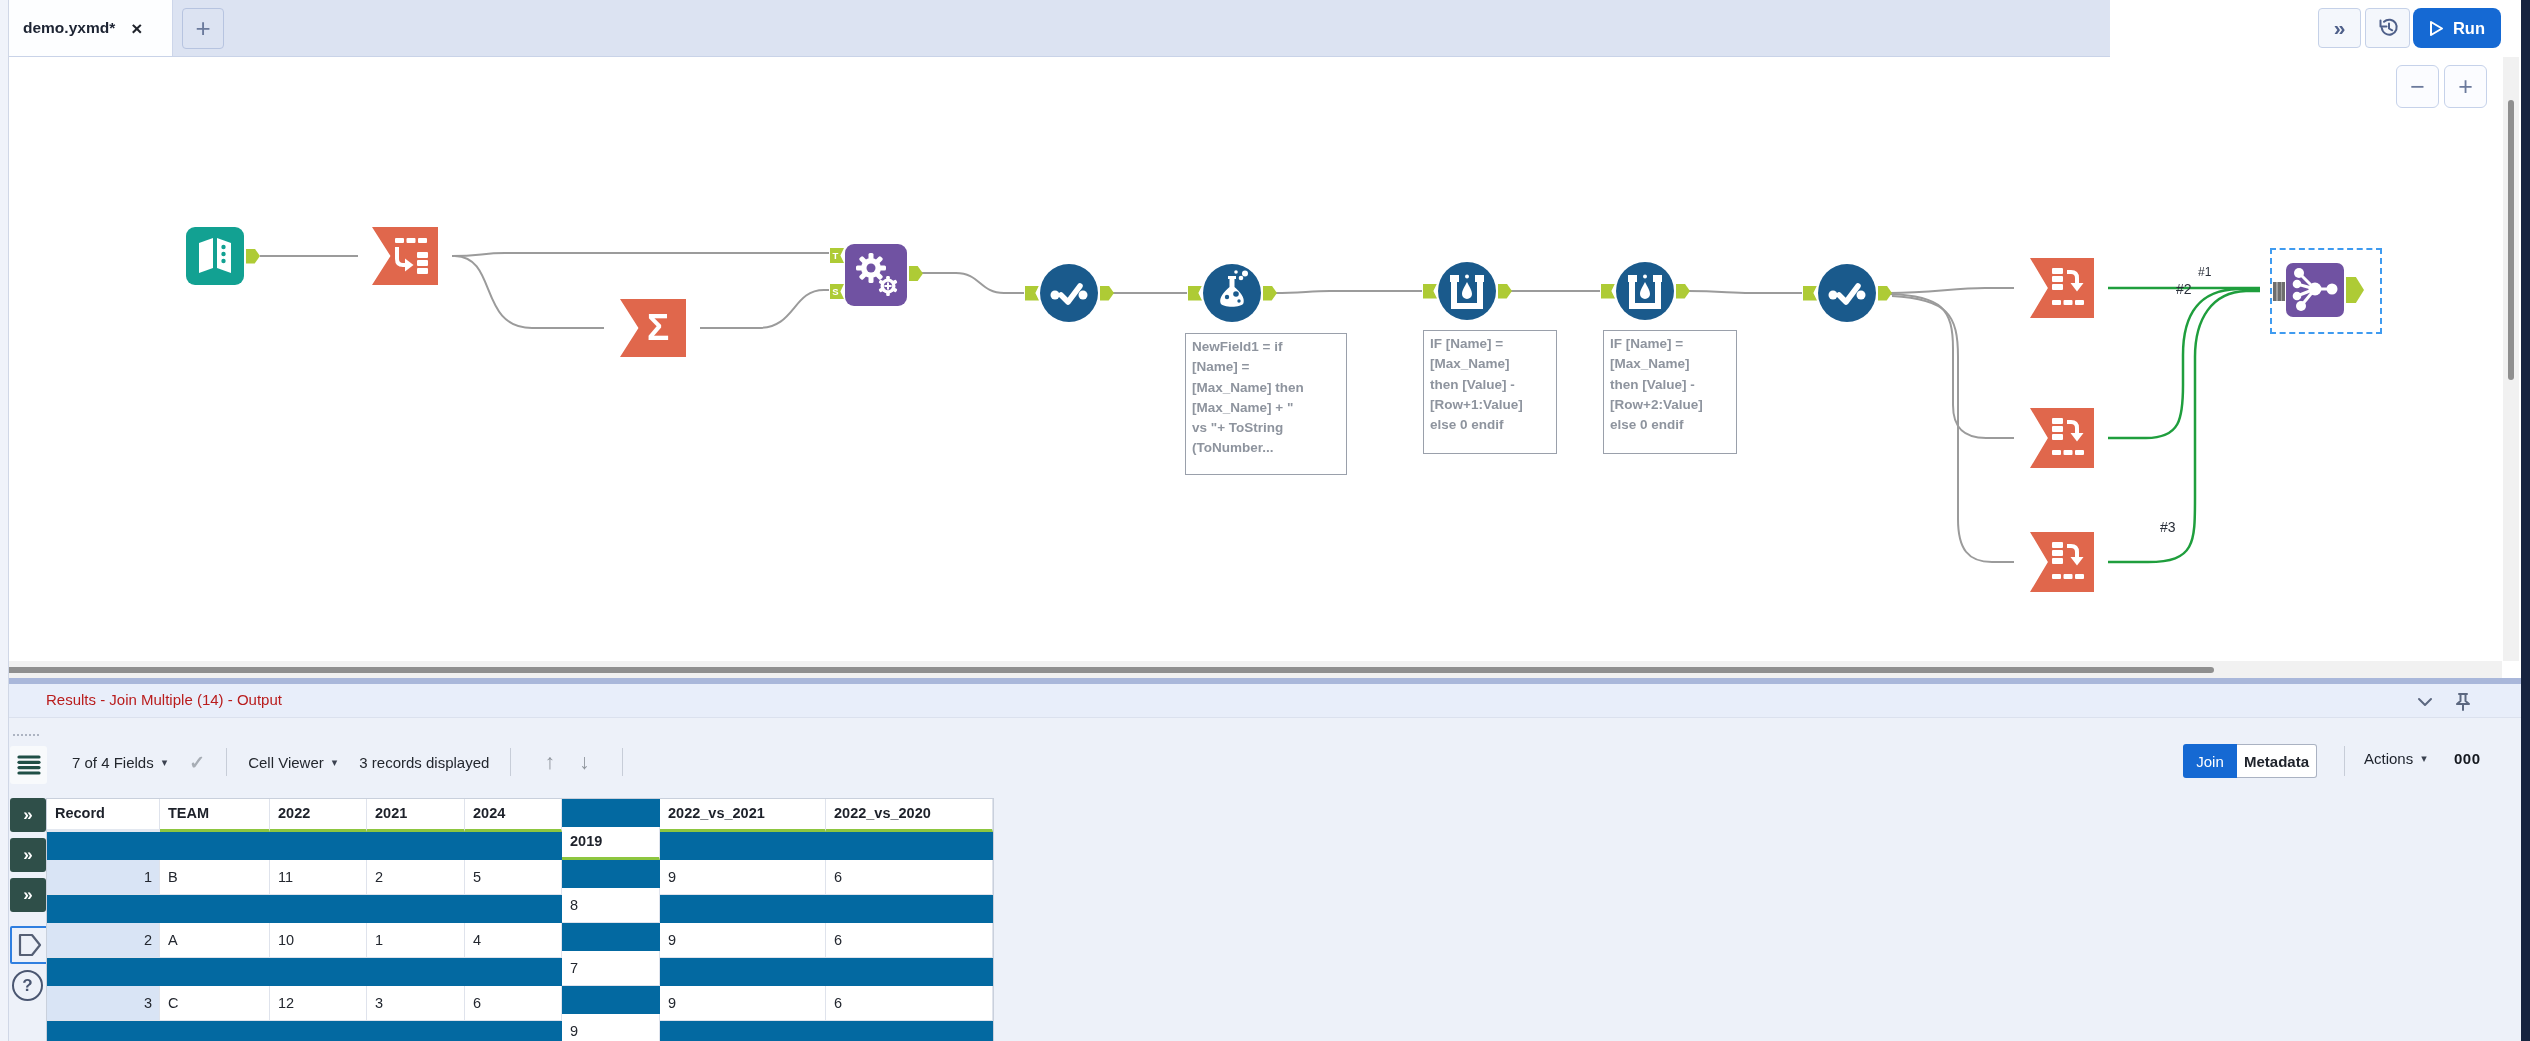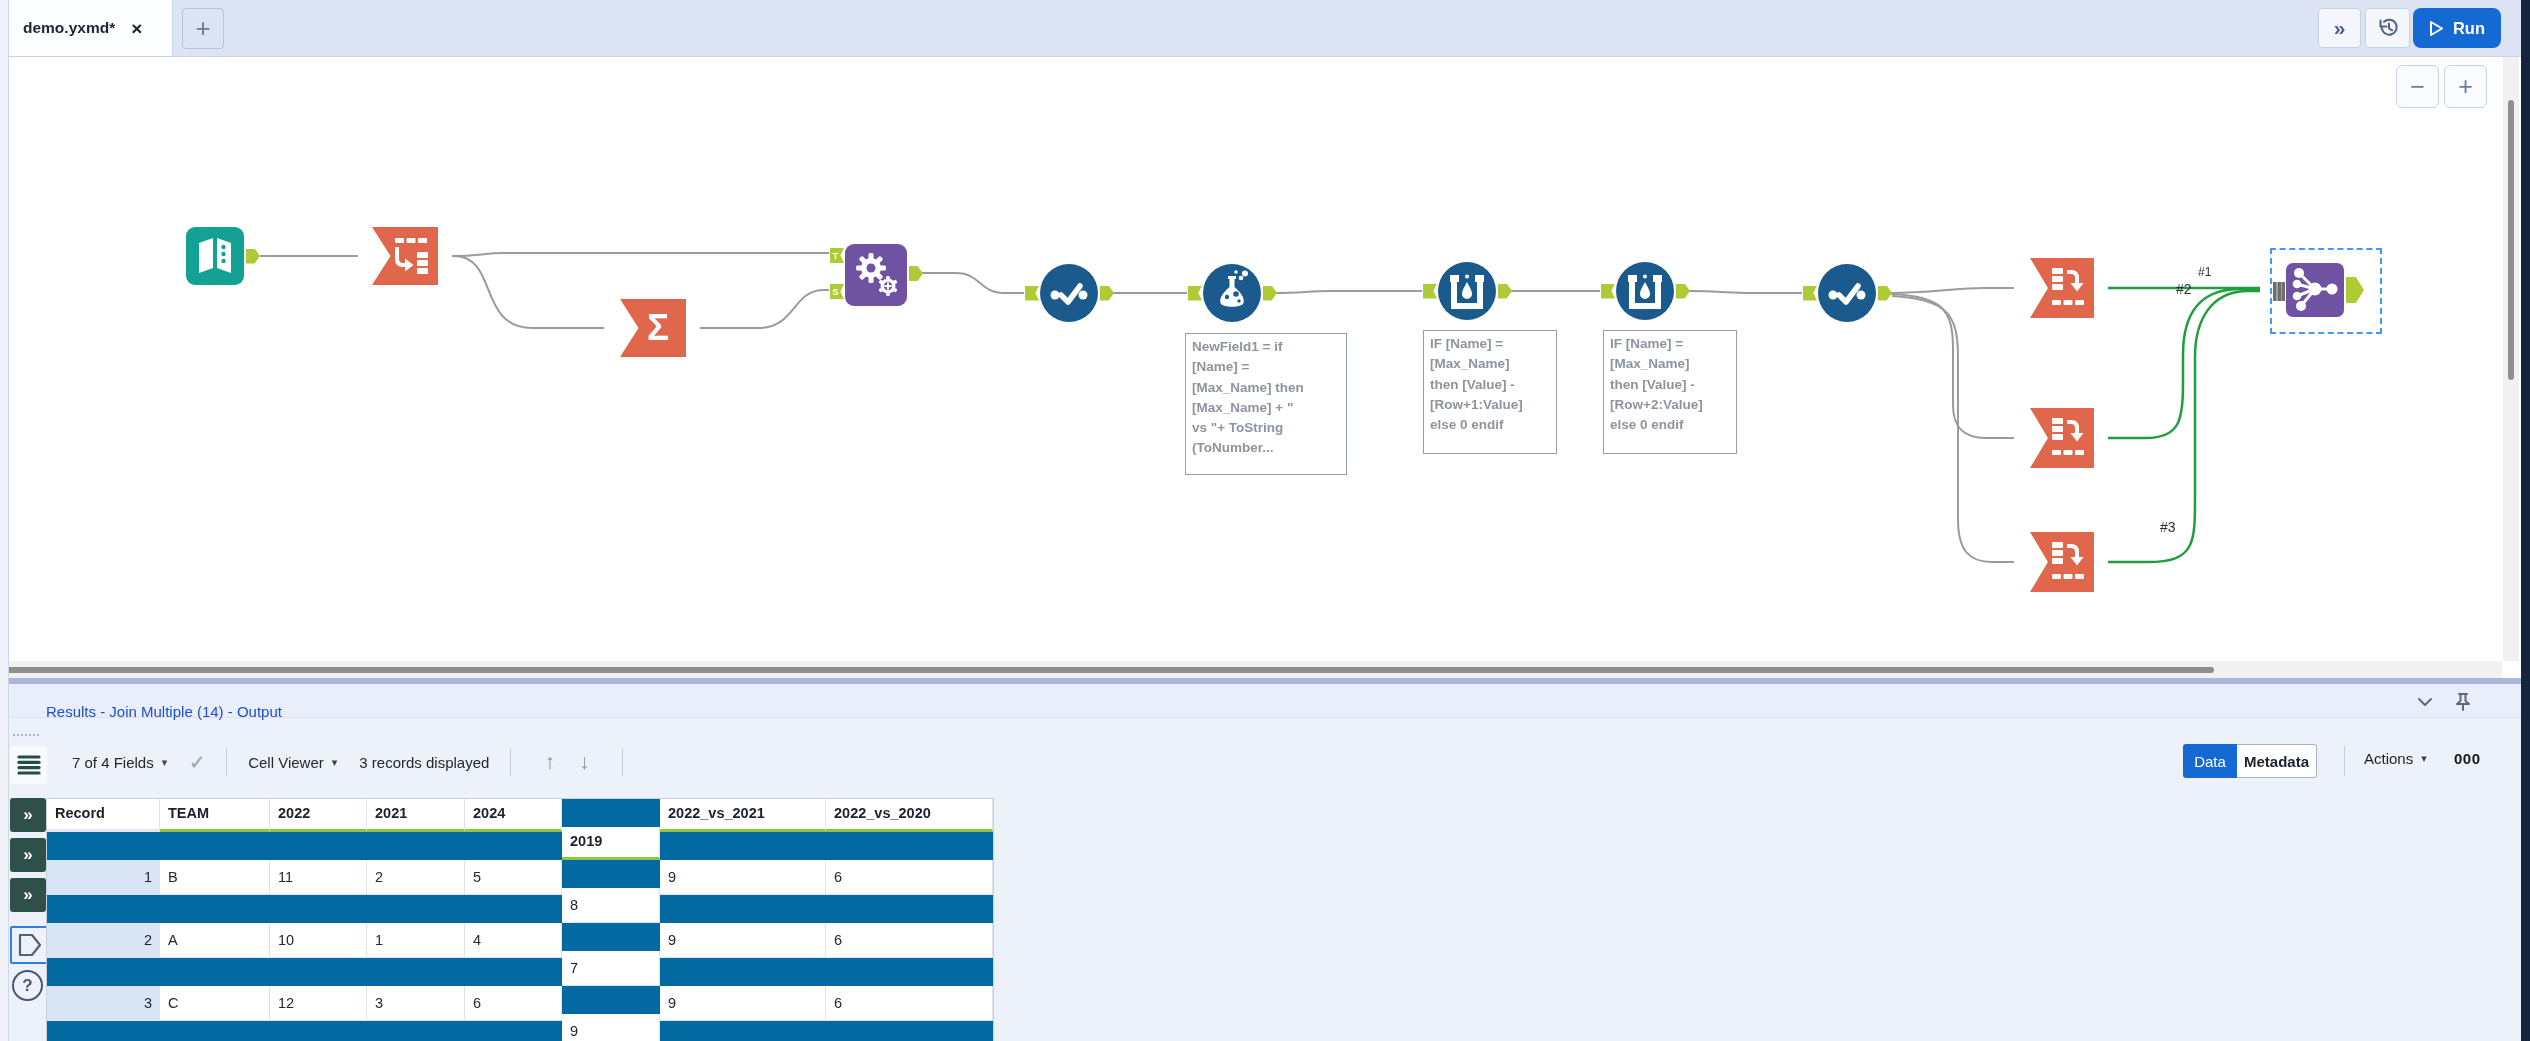--- a/index.html
+++ b/index.html
@@ -4,21 +4,21 @@
 <style>
   html,body{margin:0;padding:0;}
   body{background:#dde4f3;font-family:"Liberation Sans",sans-serif;-webkit-font-smoothing:antialiased;}
   .app{position:relative;width:2530px;height:1041px;overflow:hidden;background:#ffffff;}
 
   
   .left-edge{position:absolute;left:0;top:0;width:8px;height:1041px;background:#f0f3fa;border-right:1px solid #d0d7e6;z-index:40;}
   .right-edge{position:absolute;right:0;top:0;width:9px;height:1041px;background:#16233f;z-index:40;}
 
   
-  .tabbar{position:absolute;left:0;top:0;width:2530px;height:57px;background:#dce3f2;border-bottom:1px solid #c9d3e8;box-sizing:border-box;z-index:30;}
+  .tabbar{position:absolute;left:0;top:0;width:2110px;height:57px;background:#dce3f2;border-bottom:1px solid #c9d3e8;box-sizing:border-box;z-index:30;}
   .tab{position:absolute;left:9px;top:0;width:164px;height:56px;background:#fdfeff;display:flex;align-items:center;padding:0 14px;box-sizing:border-box;border-right:1px solid #cdd6ea;}
   .tab-label{font-size:15.5px;font-weight:600;color:#1d2433;}
   .tab-close{margin-left:16px;font-size:19px;font-weight:600;color:#20242c;line-height:1;}
   .plus-btn{position:absolute;left:182px;top:8px;width:42px;height:41px;border:1px solid #b7c4e0;border-radius:4px;display:flex;align-items:center;justify-content:center;font-size:26px;color:#6b7a9c;background:transparent;box-sizing:border-box;}
   .tb-btn{position:absolute;top:8px;height:40px;border:1px solid #c5d1e8;border-radius:4px;background:#f4f7fc;display:flex;align-items:center;justify-content:center;box-sizing:border-box;color:#4f608a;}
   .overflow-btn{left:2318px;width:43px;font-size:21px;font-weight:700;}
   .history-btn{left:2365px;width:45px;}
   .run-btn{position:absolute;left:2413px;top:8px;width:88px;height:40px;background:#1569d3;border-radius:8px;display:flex;align-items:center;justify-content:center;gap:9px;color:#fff;box-sizing:border-box;}
   .run-label{font-size:16.5px;font-weight:700;}
 
@@ -45,21 +45,21 @@
   .zoombtn{position:absolute;width:43px;height:43px;border:1px solid #c6d2ea;border-radius:6px;background:#fbfcff;color:#6b7a9c;font-size:25px;display:flex;align-items:center;justify-content:center;box-sizing:border-box;}
   .hsb{position:absolute;left:0;top:604px;width:2502px;height:17px;background:#f1f1f1;}
   .hsb-thumb{position:absolute;left:2px;top:6px;width:2212px;height:6px;background:#8f8f8f;border-radius:3px;}
   .vsb{position:absolute;left:2503px;top:0;width:16px;height:604px;background:#f1f1f1;}
   .vsb-thumb{position:absolute;left:5px;top:43px;width:6px;height:280px;background:#8f8f8f;border-radius:3px;}
 
   
   .results-sep{position:absolute;left:0;top:678px;width:2530px;height:6px;background:#a9b7da;z-index:20;}
   .results{position:absolute;left:0;top:684px;width:2530px;height:357px;background:#edf1f9;z-index:20;}
   .r-title{position:absolute;left:0;top:0;width:100%;height:34px;background:#e8eefa;border-bottom:1px solid #dbe1ee;box-sizing:border-box;}
-  .r-title-text{position:absolute;left:46px;top:19px;font-size:15px;color:#1d4ed8;}
+  .r-title-text{position:absolute;left:46px;top:7px;font-size:15px;color:#b91c1c;}
   .r-title-btn{position:absolute;top:6px;width:26px;height:24px;display:flex;align-items:center;justify-content:center;}
   .r-toolbar{position:absolute;left:72px;top:56px;height:44px;display:flex;align-items:center;}
   .tb-text{font-size:15px;color:#23272e;}
   .caret{font-size:11px;color:#3b4250;margin-left:8px;}
   .tb-check{font-size:19px;font-weight:700;color:#a7adb5;margin-left:22px;}
   .tb-div{width:1px;height:28px;background:#c7cdd8;margin:0 21px;}
   .tb-arrow{font-size:21px;color:#8f959d;margin:0 12px;}
   .drag-dots{position:absolute;left:13px;top:50px;width:26px;border-top:2px dotted #adb4c2;}
   .profile-btn{position:absolute;left:10px;top:62px;width:37px;height:38px;background:#f8fafc;border-radius:3px;display:flex;align-items:center;justify-content:center;}
   .expander{position:absolute;left:10px;width:36px;height:34px;background:#2f4f49;border-radius:3px;color:#fff;display:flex;align-items:center;justify-content:center;font-size:17px;font-weight:700;}
@@ -409,21 +409,21 @@
       <span class="tb-div"></span>
       <span class="tb-text">Cell Viewer</span>
       <span class="caret">▾</span>
       <span class="tb-text" style="margin-left:22px;">3 records displayed</span>
       <span class="tb-div"></span>
       <span class="tb-arrow">↑</span>
       <span class="tb-arrow">↓</span>
       <span class="tb-div"></span>
     </div>
 
-    <div class="seg-data">Data</div>
+    <div class="seg-data">Join</div>
     <div class="seg-meta">Metadata</div>
     <div style="position:absolute;left:2344px;top:62px;width:1px;height:30px;background:#c7cdd8;"></div>
     <div class="actions">
       <span>Actions</span>
       <span class="caret">▾</span>
     </div>
     <div class="ooo">000</div>
 
     <div class="expander" style="top:114px;">
         <span>»</span>

